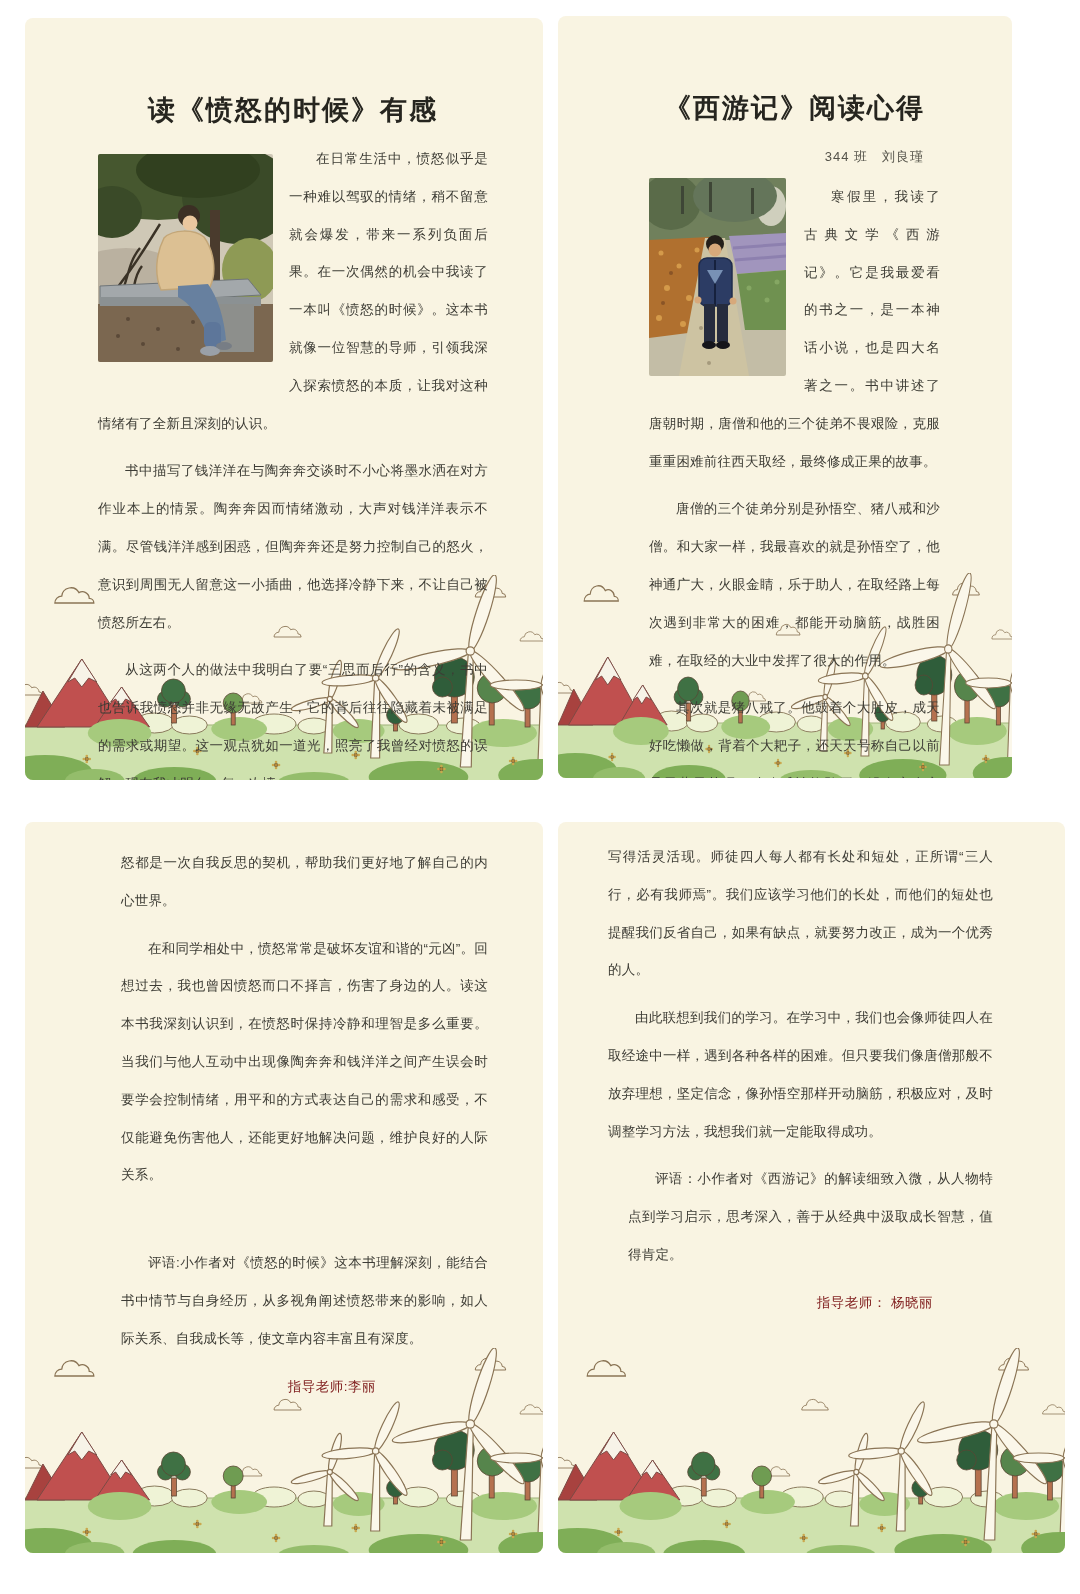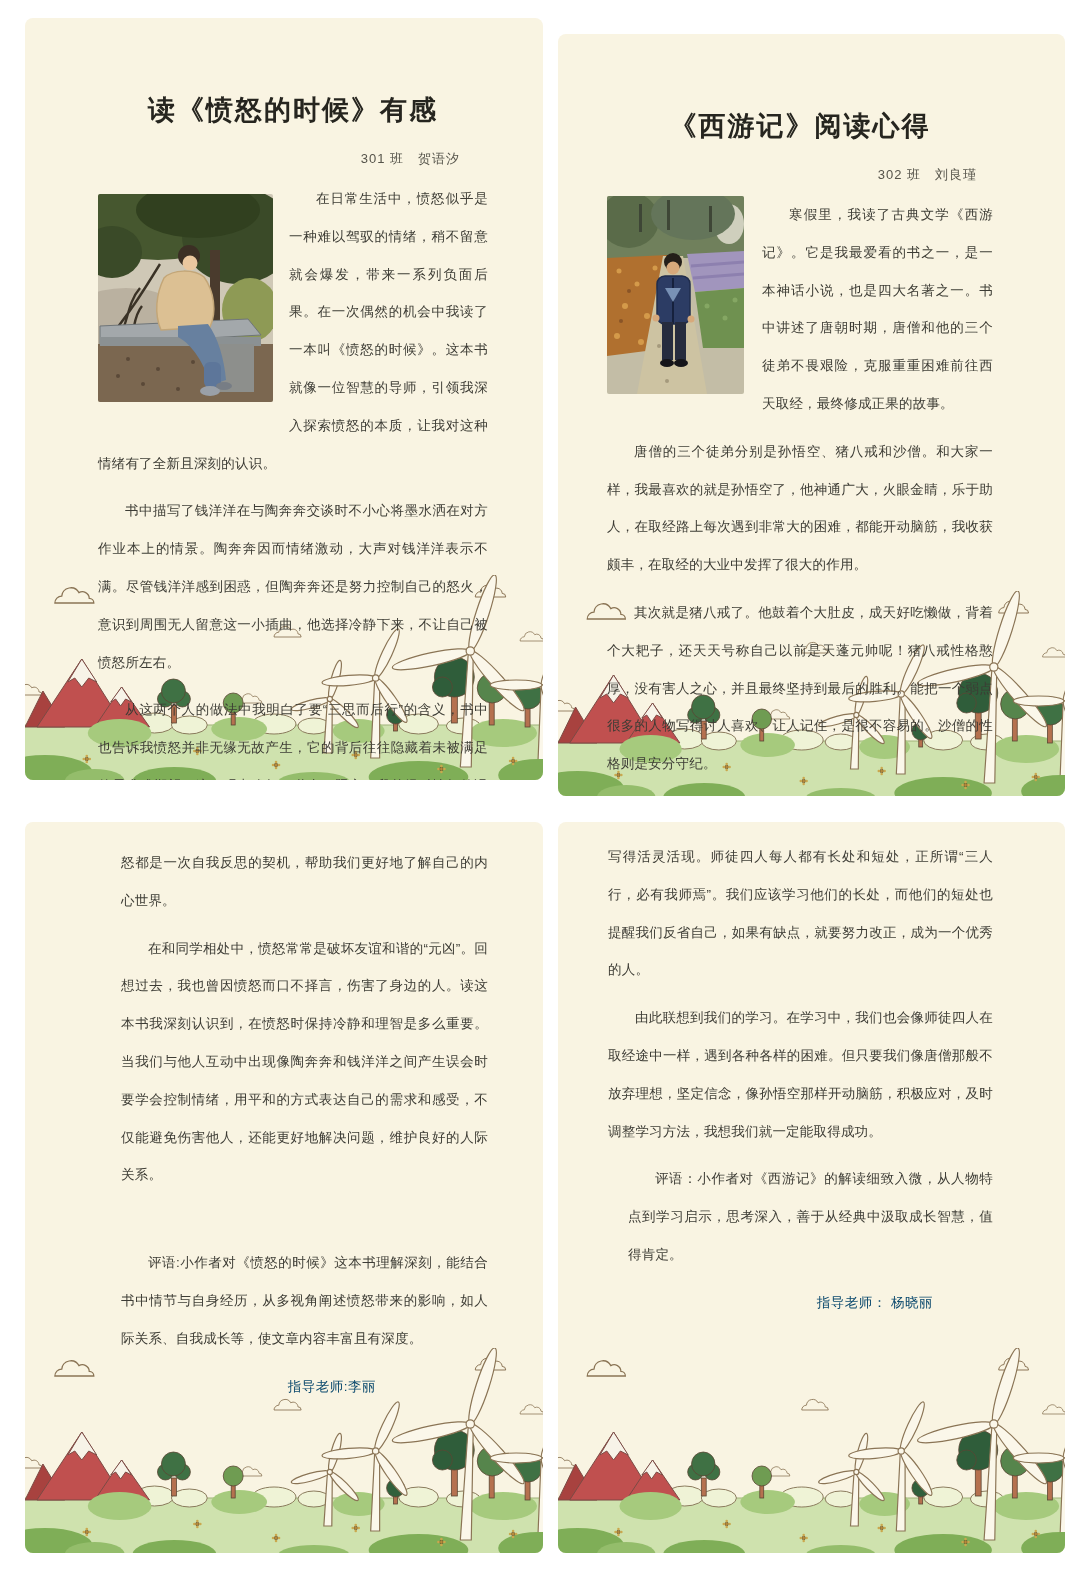--- a/index.html
+++ b/index.html
@@ -1,21 +1,21 @@
 <!DOCTYPE html>
 <html><head>
 <meta charset="utf-8">
 <style>
   * { margin:0; padding:0; box-sizing:border-box; }
   html,body { width:1080px; height:1594px; }
   body { background:#ffffff; font-family:"Liberation Sans", sans-serif; }
   .sheet { position:relative; width:1080px; height:1594px; background:#ffffff; overflow:hidden; }
   .page { position:absolute; background:#f9f4e2; border-radius:8px; overflow:hidden; }
   #page1 { left:25px;  top:18px;  width:518px; height:762px; }
-  #page2 { left:558px; top:34px;  width:507px; height:762px; }
+  #page2 { left:558px; top:16px;  width:454px; height:762px;padding-left:42px; }
   #page3 { left:25px;  top:822px; width:518px; height:731px; }
   #page4 { left:558px; top:822px; width:507px; height:731px; }
 
   .landscape { position:absolute; left:0; bottom:0; width:100%; height:205px; z-index:1; display:block; }
   .content { position:relative; z-index:2; }
 
   #page1 .content { padding:0 55px 0 73px; }
   #page2 .content { padding:0 72px 0 49px; }
   #page3 .content { padding:22px 55px 0 96px; }
   #page4 .content { padding:16px 72px 0 50px; }
@@ -26,21 +26,21 @@
   #page1 .byline { padding-right:28px; }
   #page2 .byline { padding-right:16px; }
 
   .body { margin-top:12px; }
   .essay { font-size:13.5px; color:#3d3c35; line-height:2.8; text-align:justify;
            letter-spacing:0.2px; }
   .essay p { text-indent:2em; margin-bottom:10px; }
   .essay p.cont { text-indent:0; }
   .comment { margin-top:50px; }
   #page4 .comment { margin-top:0;margin-left:20px; }
-  .sig { text-align:right; font-size:13.5px; color:#0c4a6e; letter-spacing:0.5px; margin-top:4px; }
+  .sig { text-align:right; font-size:13.5px; color:#7f1d1d; letter-spacing:0.5px; margin-top:4px; }
   #page3 .sig { padding-right:112px; }
   #page4 .sig { padding-right:60px; }
 
   .photo { float:left; overflow:hidden; border-radius:2px; }
   .photo svg { display:block; }
   #photo-girl { width:175px; height:208px; margin:14px 16px 8px 0; }
   #photo-boy  { width:137px; height:198px; margin:0 18px 8px 0; }
 </style>
 </head>
 <body>
@@ -148,21 +148,20 @@
         <use href="#flw" x="490" y="186"></use>
     </symbol>
   </defs>
 </svg>
 
 <div class="sheet">
 
   <section class="page" id="page1">
     <div class="content">
       <h1 class="title">读《愤怒的时候》有感</h1>
-      <div class="byline">301 班　贺语汐</div>
       <div class="body essay">
         <div class="photo" id="photo-girl">
           <svg viewBox="0 0 175 208" preserveAspectRatio="none">
             <rect width="175" height="208" fill="#cfc8b6"></rect>
             <ellipse cx="28" cy="128" rx="62" ry="34" fill="#bab1a0"></ellipse>
             <rect y="150" width="175" height="58" fill="#7b6750"></rect>
             <g fill="#5a4938">
               <circle cx="30" cy="165" r="2"></circle>
                 <circle cx="60" cy="175" r="2"></circle>
                 <circle cx="95" cy="168" r="2"></circle>
@@ -195,21 +194,21 @@
       </div>
     </div>
     <svg class="landscape" viewBox="0 0 520 205" preserveAspectRatio="none">
         <use href="#landscape"></use>
       </svg>
   </section>
 
   <section class="page" id="page2">
     <div class="content">
       <h1 class="title">《西游记》阅读心得</h1>
-      <div class="byline">302 班　刘良瑾</div>
+      <div class="byline">344 班　刘良瑾</div>
       <div class="body essay">
         <div class="photo" id="photo-boy">
           <svg viewBox="0 0 137 198" preserveAspectRatio="none">
             <rect width="137" height="198" fill="#c3bda6"></rect>
             <rect width="137" height="62" fill="#70805c"></rect>
             <rect x="0" y="6" width="18" height="32" fill="#d6d6c6"></rect>
             <ellipse cx="122" cy="28" rx="15" ry="20" fill="#cfcfbd"></ellipse>
             <ellipse cx="22" cy="24" rx="30" ry="28" fill="#5a6b49"></ellipse>
             <ellipse cx="86" cy="18" rx="42" ry="26" fill="#64755a"></ellipse>
             <rect x="32" y="8" width="3" height="28" fill="#3e4636"></rect>
@@ -254,21 +253,21 @@
             <polygon points="58,92 74,92 66,106" fill="#7891b5"></polygon>
             <circle cx="49" cy="122" r="3.5" fill="#d7a97b"></circle>
               <circle cx="84" cy="123" r="3.5" fill="#d7a97b"></circle>
             <rect x="55" y="126" width="11" height="38" fill="#262c3e"></rect>
             <rect x="68" y="126" width="11" height="38" fill="#262c3e"></rect>
             <ellipse cx="60" cy="167" rx="7" ry="4" fill="#15151a"></ellipse>
             <ellipse cx="74" cy="167" rx="7" ry="4" fill="#15151a"></ellipse>
           </svg>
         </div>
         <p>寒假里，我读了古典文学《西游记》。它是我最爱看的书之一，是一本神话小说，也是四大名著之一。书中讲述了唐朝时期，唐僧和他的三个徒弟不畏艰险，克服重重困难前往西天取经，最终修成正果的故事。</p>
-        <p>唐僧的三个徒弟分别是孙悟空、猪八戒和沙僧。和大家一样，我最喜欢的就是孙悟空了，他神通广大，火眼金睛，乐于助人，在取经路上每次遇到非常大的困难，都能开动脑筋，我收获颇丰，在取经的大业中发挥了很大的作用。</p>
+        <p>唐僧的三个徒弟分别是孙悟空、猪八戒和沙僧。和大家一样，我最喜欢的就是孙悟空了，他神通广大，火眼金睛，乐于助人，在取经路上每次遇到非常大的困难，都能开动脑筋，战胜困难，在取经的大业中发挥了很大的作用。</p>
         <p>其次就是猪八戒了。他鼓着个大肚皮，成天好吃懒做，背着个大耙子，还天天号称自己以前是天蓬元帅呢！猪八戒性格憨厚，没有害人之心，并且最终坚持到最后的胜利。能把一个弱点很多的人物写得讨人喜欢、让人记住，是很不容易的。沙僧的性格则是安分守纪。</p>
         <p>他们每人都有鲜明的特点，每个特点都被作者</p>
       </div>
     </div>
     <svg class="landscape" viewBox="0 0 520 205" preserveAspectRatio="none">
         <use href="#landscape"></use>
       </svg>
   </section>
 
   <section class="page" id="page3">

